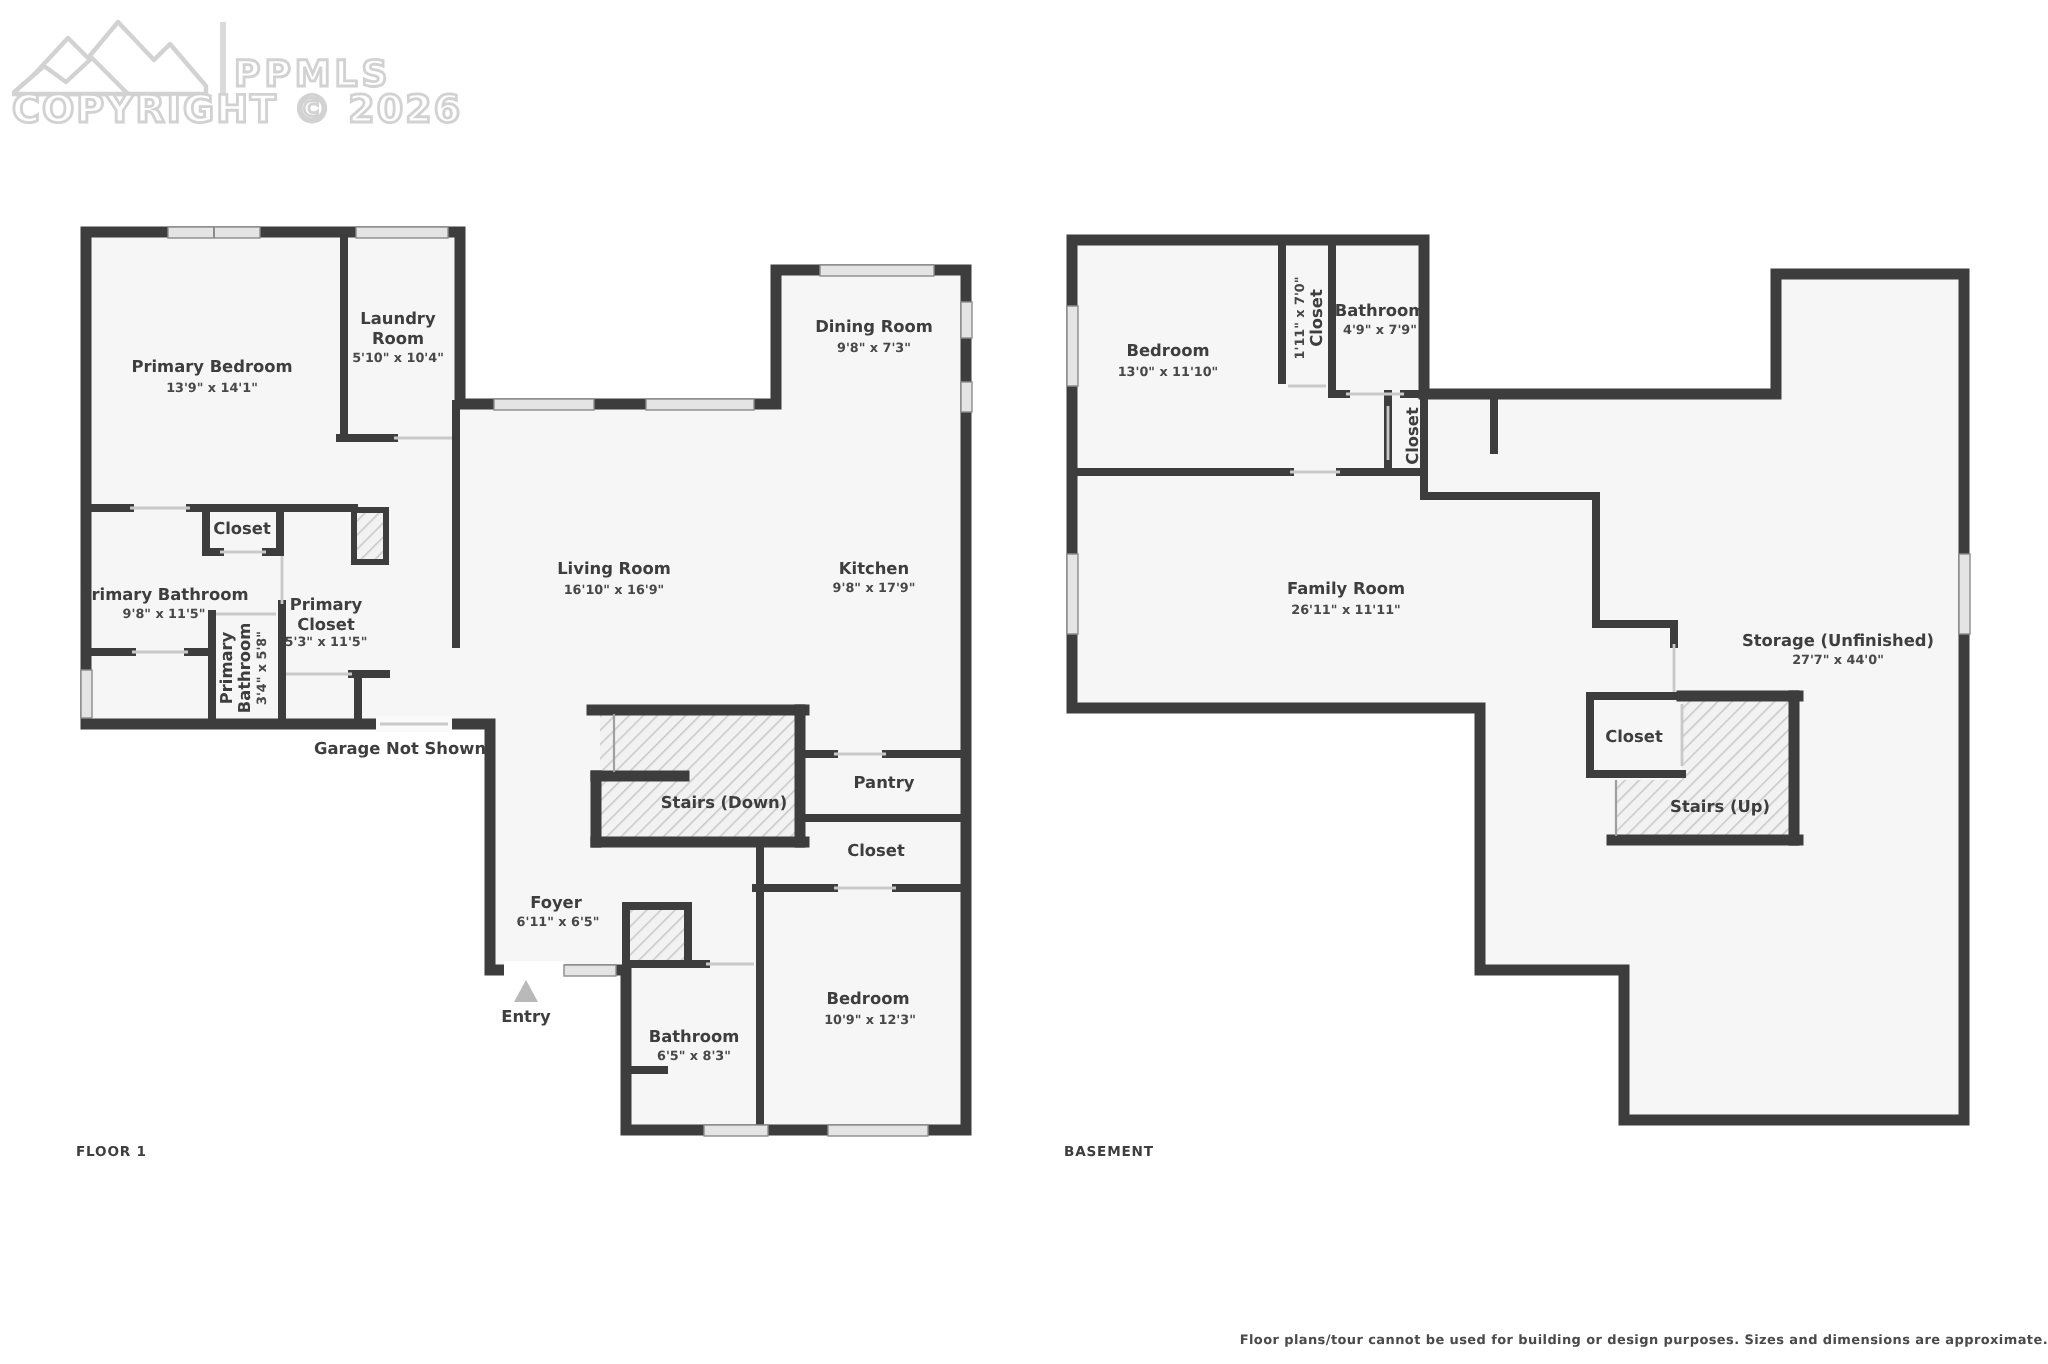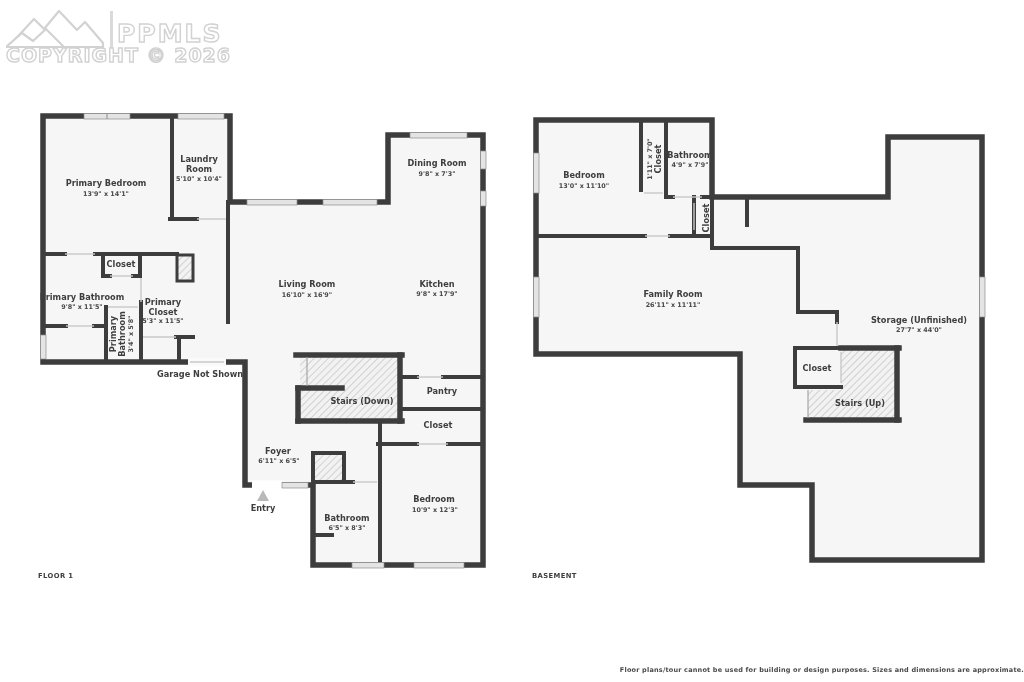--- a/index.html
+++ b/index.html
@@ -2,21 +2,21 @@
 <html><head>
 <meta charset="utf-8">
 <style>
   html,body{margin:0;padding:0;background:#fff;}
   .page{position:relative;width:1024px;height:682px;background:#ffffff;overflow:hidden;
         font-family:"DejaVu Sans","Liberation Sans",sans-serif;}
   
   .logo{position:absolute;top:3px;left:6px;user-select:none;}
   .logo-top{display:flex;align-items:flex-end;}
   .logo-divider{width:0;border-left:3px solid #dadada;height:38px;margin:2px 4px 0 4px;}
-  .logo-brand{font-size:25px;font-weight:bold;letter-spacing:2px;color:#ffffff;
+  .logo-brand{font-size:18px;font-weight:bold;letter-spacing:2px;color:#ffffff;
       -webkit-text-stroke:1.4px #d2d2d2;text-shadow:0 0 1px #e0e0e0;line-height:1.2;text-align:center;}
   .logo-copy{font-size:19px;font-weight:bold;letter-spacing:1px;color:#ffffff;
       -webkit-text-stroke:1.4px #d2d2d2;text-shadow:0 0 1px #e0e0e0;margin-top:-3px;line-height:1;}
   
   .disclaimer{position:absolute;left:0;right:0;top:666px;text-align:right;
       font-size:6.5px;font-weight:bold;color:#4a4a4a;letter-spacing:.2px;}
   
   .room{fill:#f6f6f6;stroke:none;}
   .w{stroke:#3d3d3d;fill:none;stroke-width:4;stroke-linecap:square;}
   .w5{stroke-width:5.5;}

